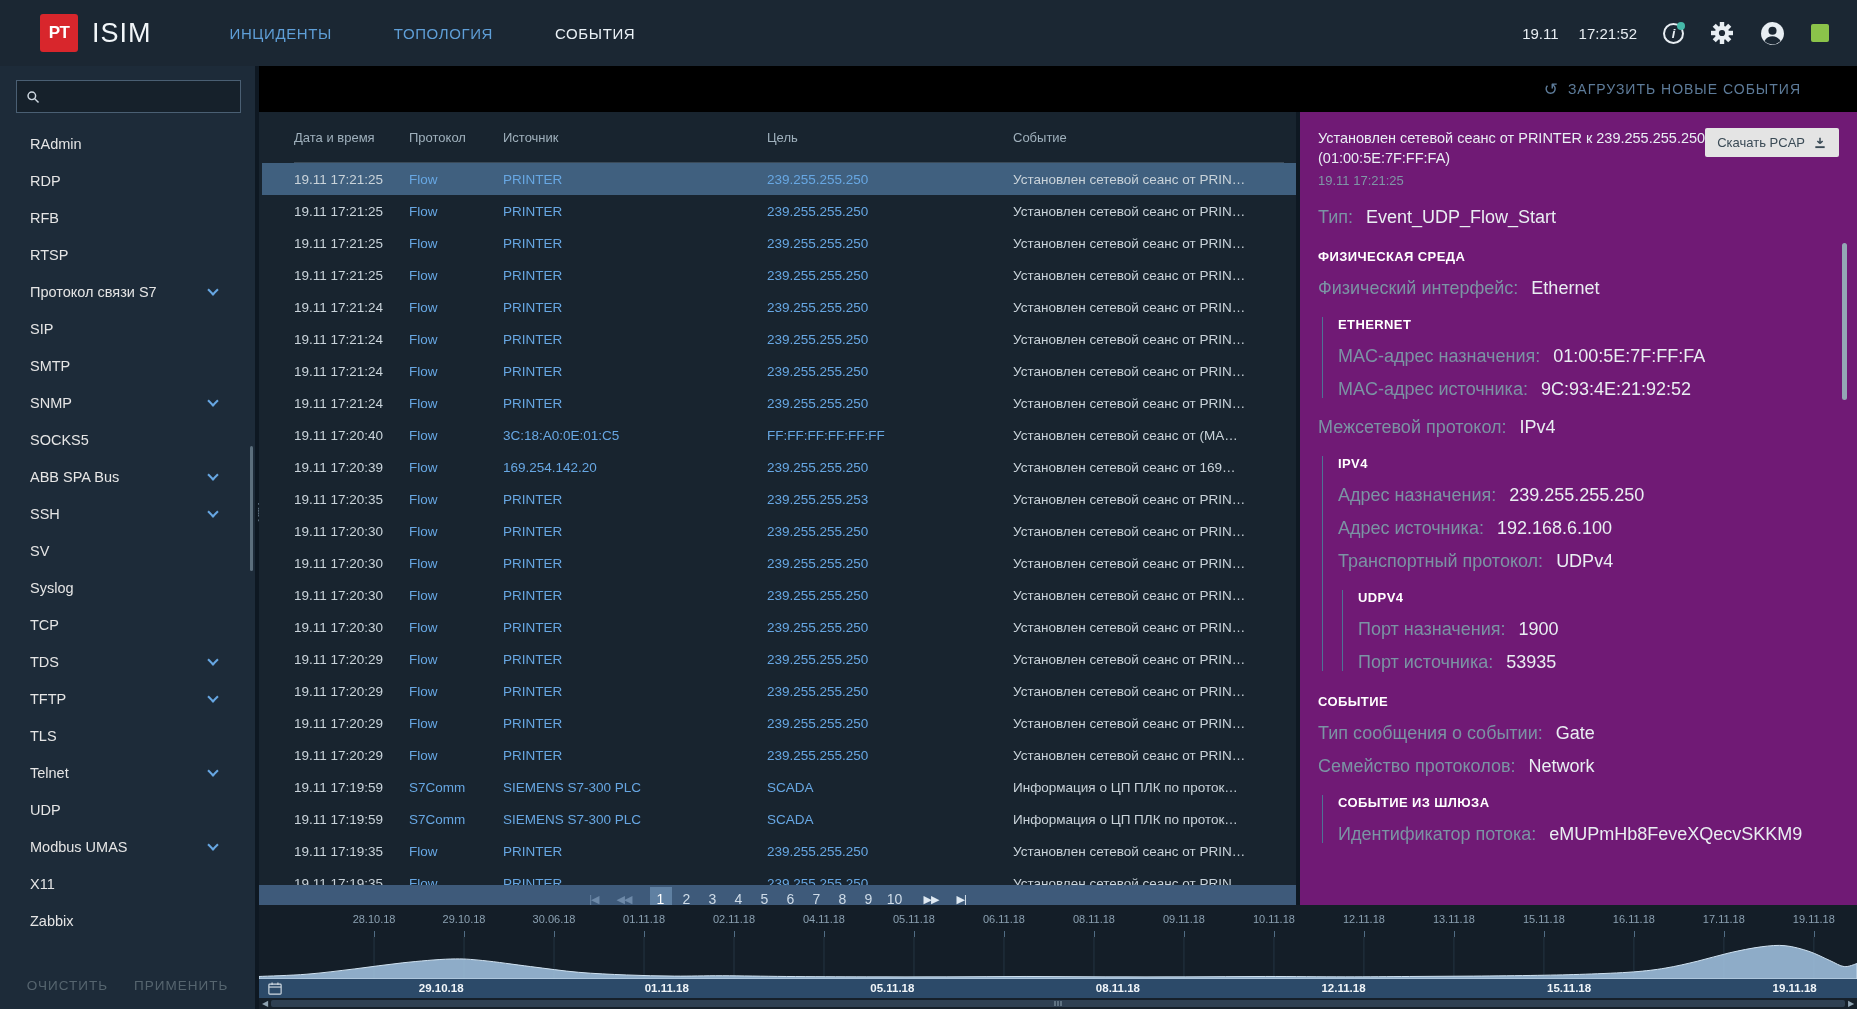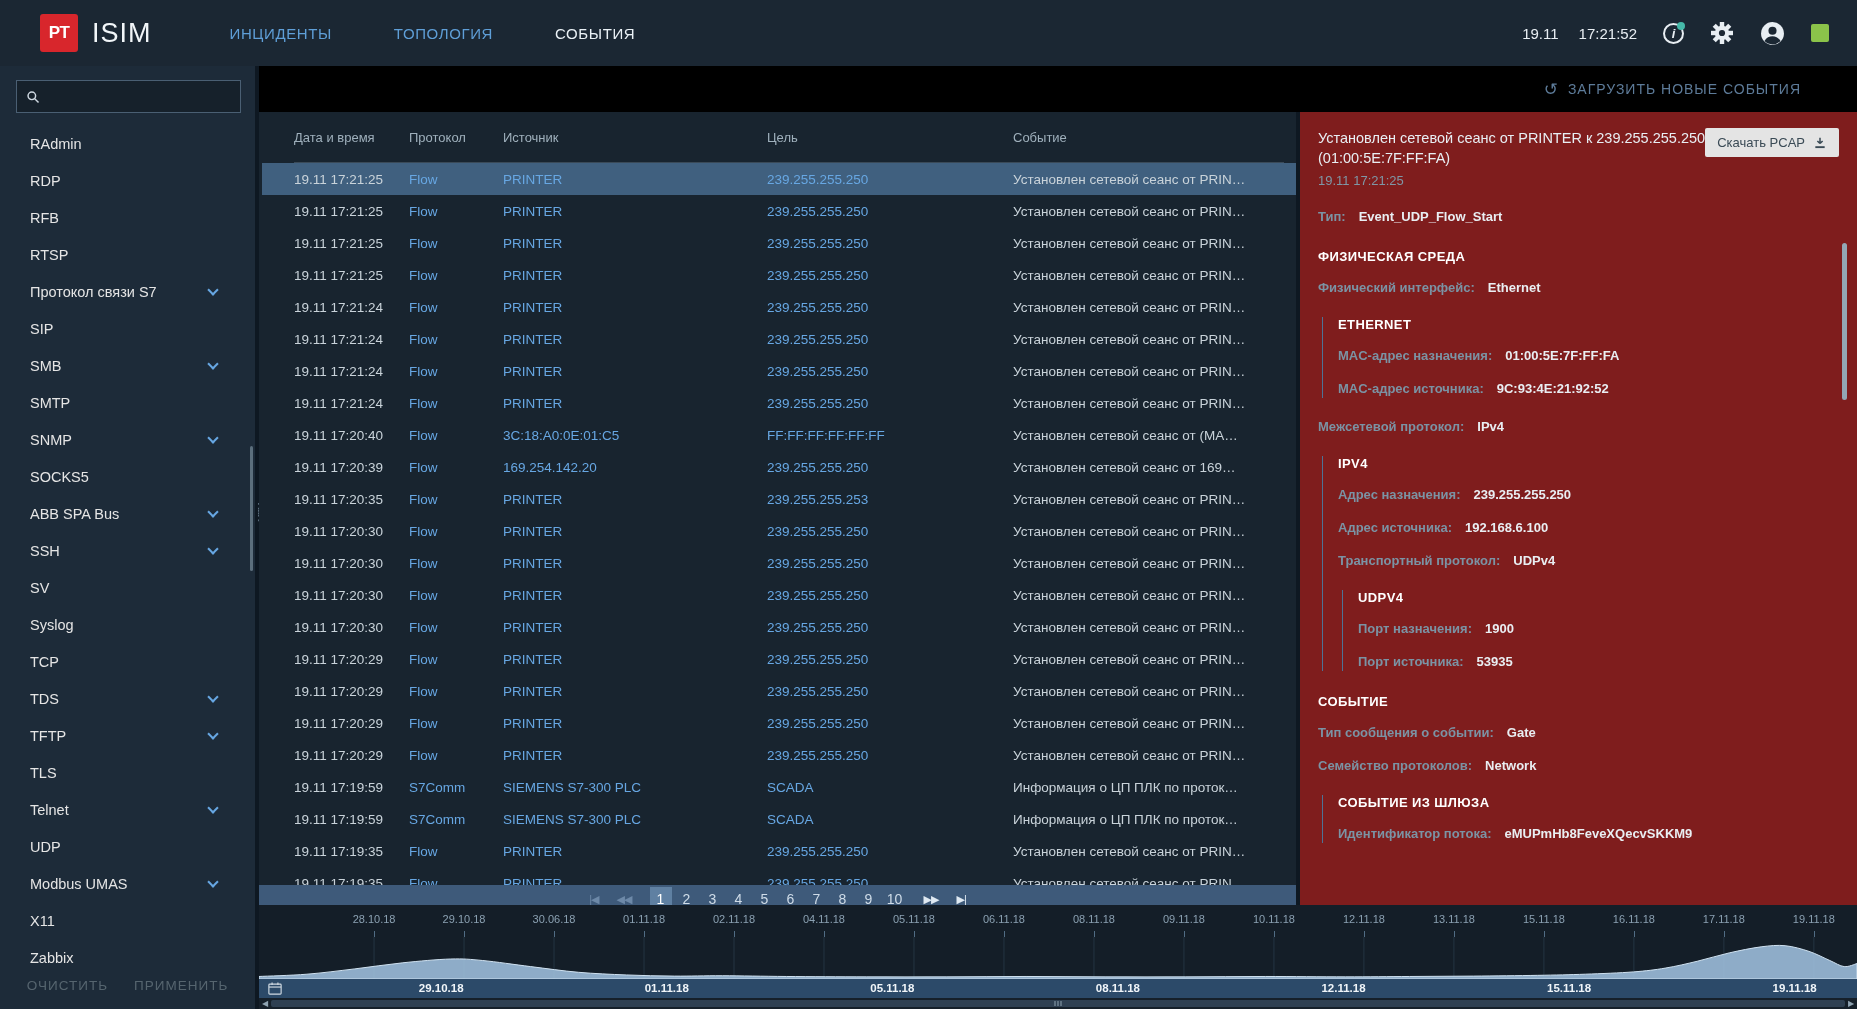--- a/index.html
+++ b/index.html
@@ -73,29 +73,29 @@
             display:flex; align-items:center; justify-content:center; gap:18px; }
   .pnav { font-size:11px; letter-spacing:-1px; cursor:pointer; }
   .pnav.mut { color:#6d89a8; }
   .pnav.on { color:#dfe9f2; }
   #pages { display:flex; gap:4px; align-items:center; }
   .page { min-width:22px; height:24px; display:flex; align-items:center; justify-content:center;
           color:#cfdce8; font-size:14px; cursor:pointer; }
   .page.act { background:#5f80a2; color:#fff; }
 
   
-  .details { position:absolute; left:1300px; top:112px; width:557px; height:793px; background:#7f1d1d;
+  .details { position:absolute; left:1300px; top:112px; width:557px; height:793px; background:#701a75;
              overflow:hidden; padding:16px 0 0 18px; }
   .d-title { width:430px; color:#e8eef3; font-size:14.5px; line-height:20px; }
   .d-time { color:#7f97a6; font-size:13px; margin-top:5px; }
   .pcap-btn { position:absolute; right:18px; top:16px; background:#e4e4e4; border-radius:2px;
               color:#3a4a55; font-size:13px; padding:7px 12px; display:flex; align-items:center;
               gap:8px; cursor:pointer; }
   .d-body { margin-top:20px; padding-right:30px; }
-  .f { margin-bottom:15px; font-size:13px; line-height:18px;font-weight:bold; }
+  .f { margin-bottom:15px; font-size:18px; line-height:18px; }
   .f .lb { color:#7b93a4; margin-right:13px; }
   .f .vl { color:#e9eef2; }
   .sh { font-weight:bold; color:#fff; font-size:13px; letter-spacing:.4px; margin:23px 0 15px; }
   .nest { margin:20px 0 20px 4px; border-left:1px solid #4e7295; padding-left:15px; }
   .nest > .sh:first-child { margin-top:0; }
   .dp-thumb { position:absolute; right:10px; top:131px; width:5px; height:157px; background:#93a7b5;
               border-radius:3px; }
 
   
   .timeline { position:absolute; left:259px; top:905px; width:1598px; height:104px; background:#141e28; }
@@ -192,24 +192,20 @@
   <div class="side-item">
     <span>Протокол связи S7</span>
     <span class="chev"></span>
   </div>
 
   <div class="side-item">
     <span>SIP</span>
 
   </div>
 
-  <div class="side-item">
-    <span>SMB</span>
-    <span class="chev"></span>
-  </div>
 
   <div class="side-item">
     <span>SMTP</span>
 
   </div>
 
   <div class="side-item">
     <span>SNMP</span>
     <span class="chev"></span>
   </div>

